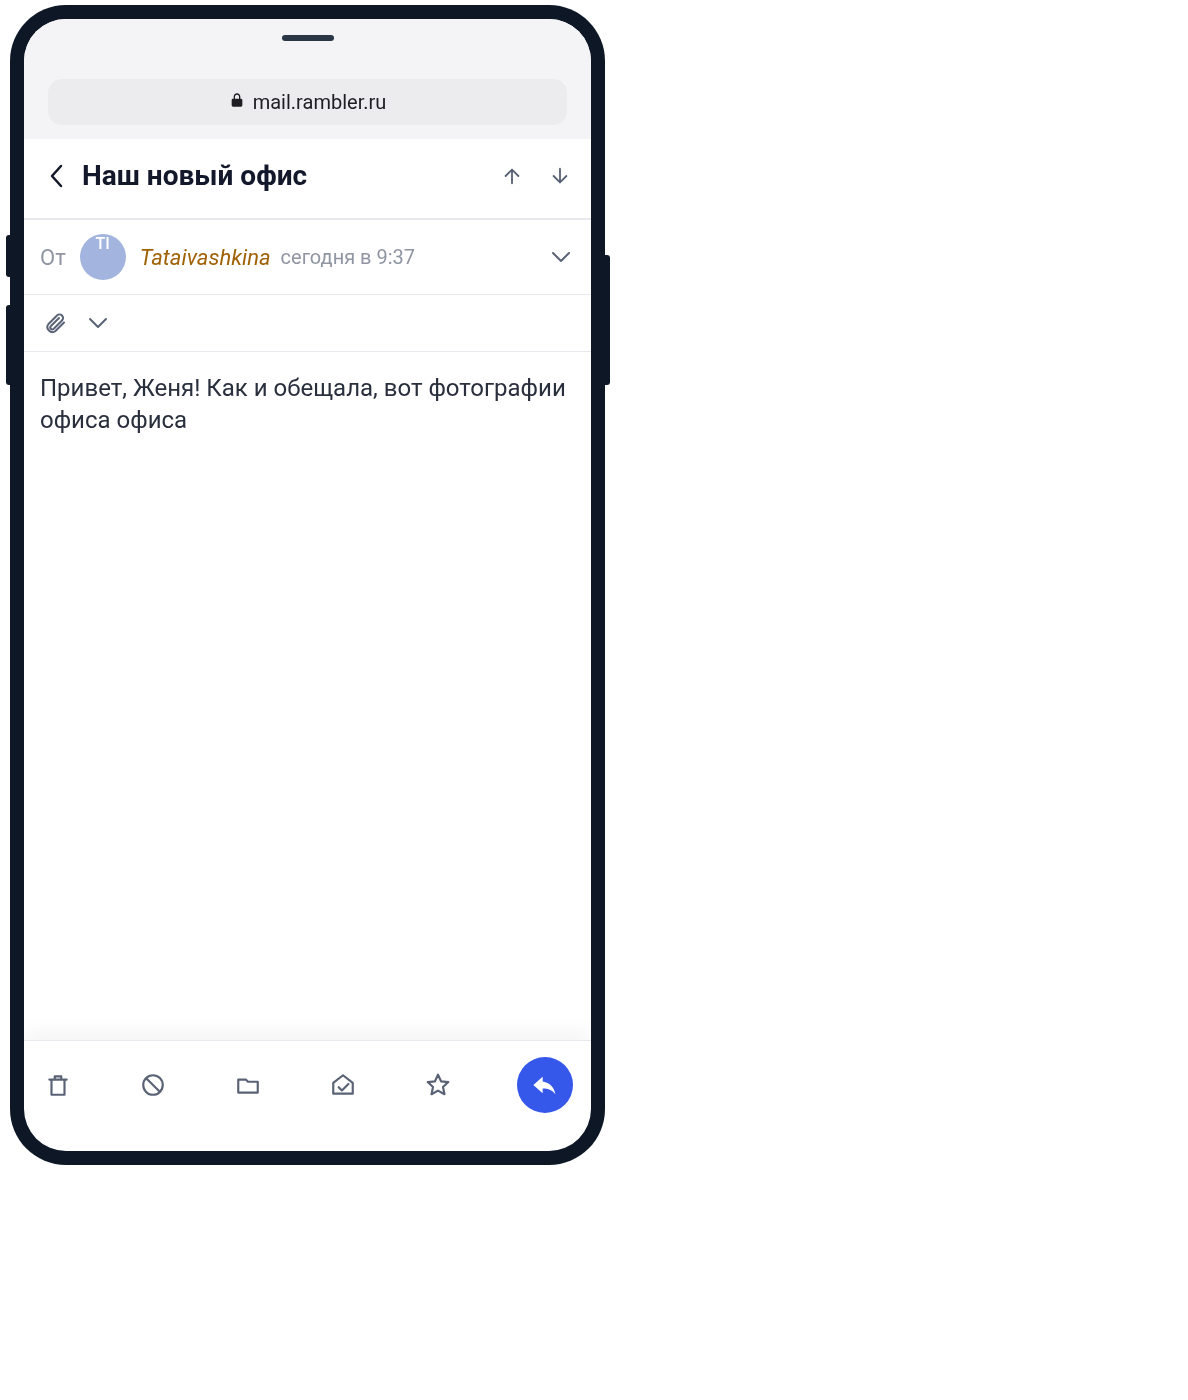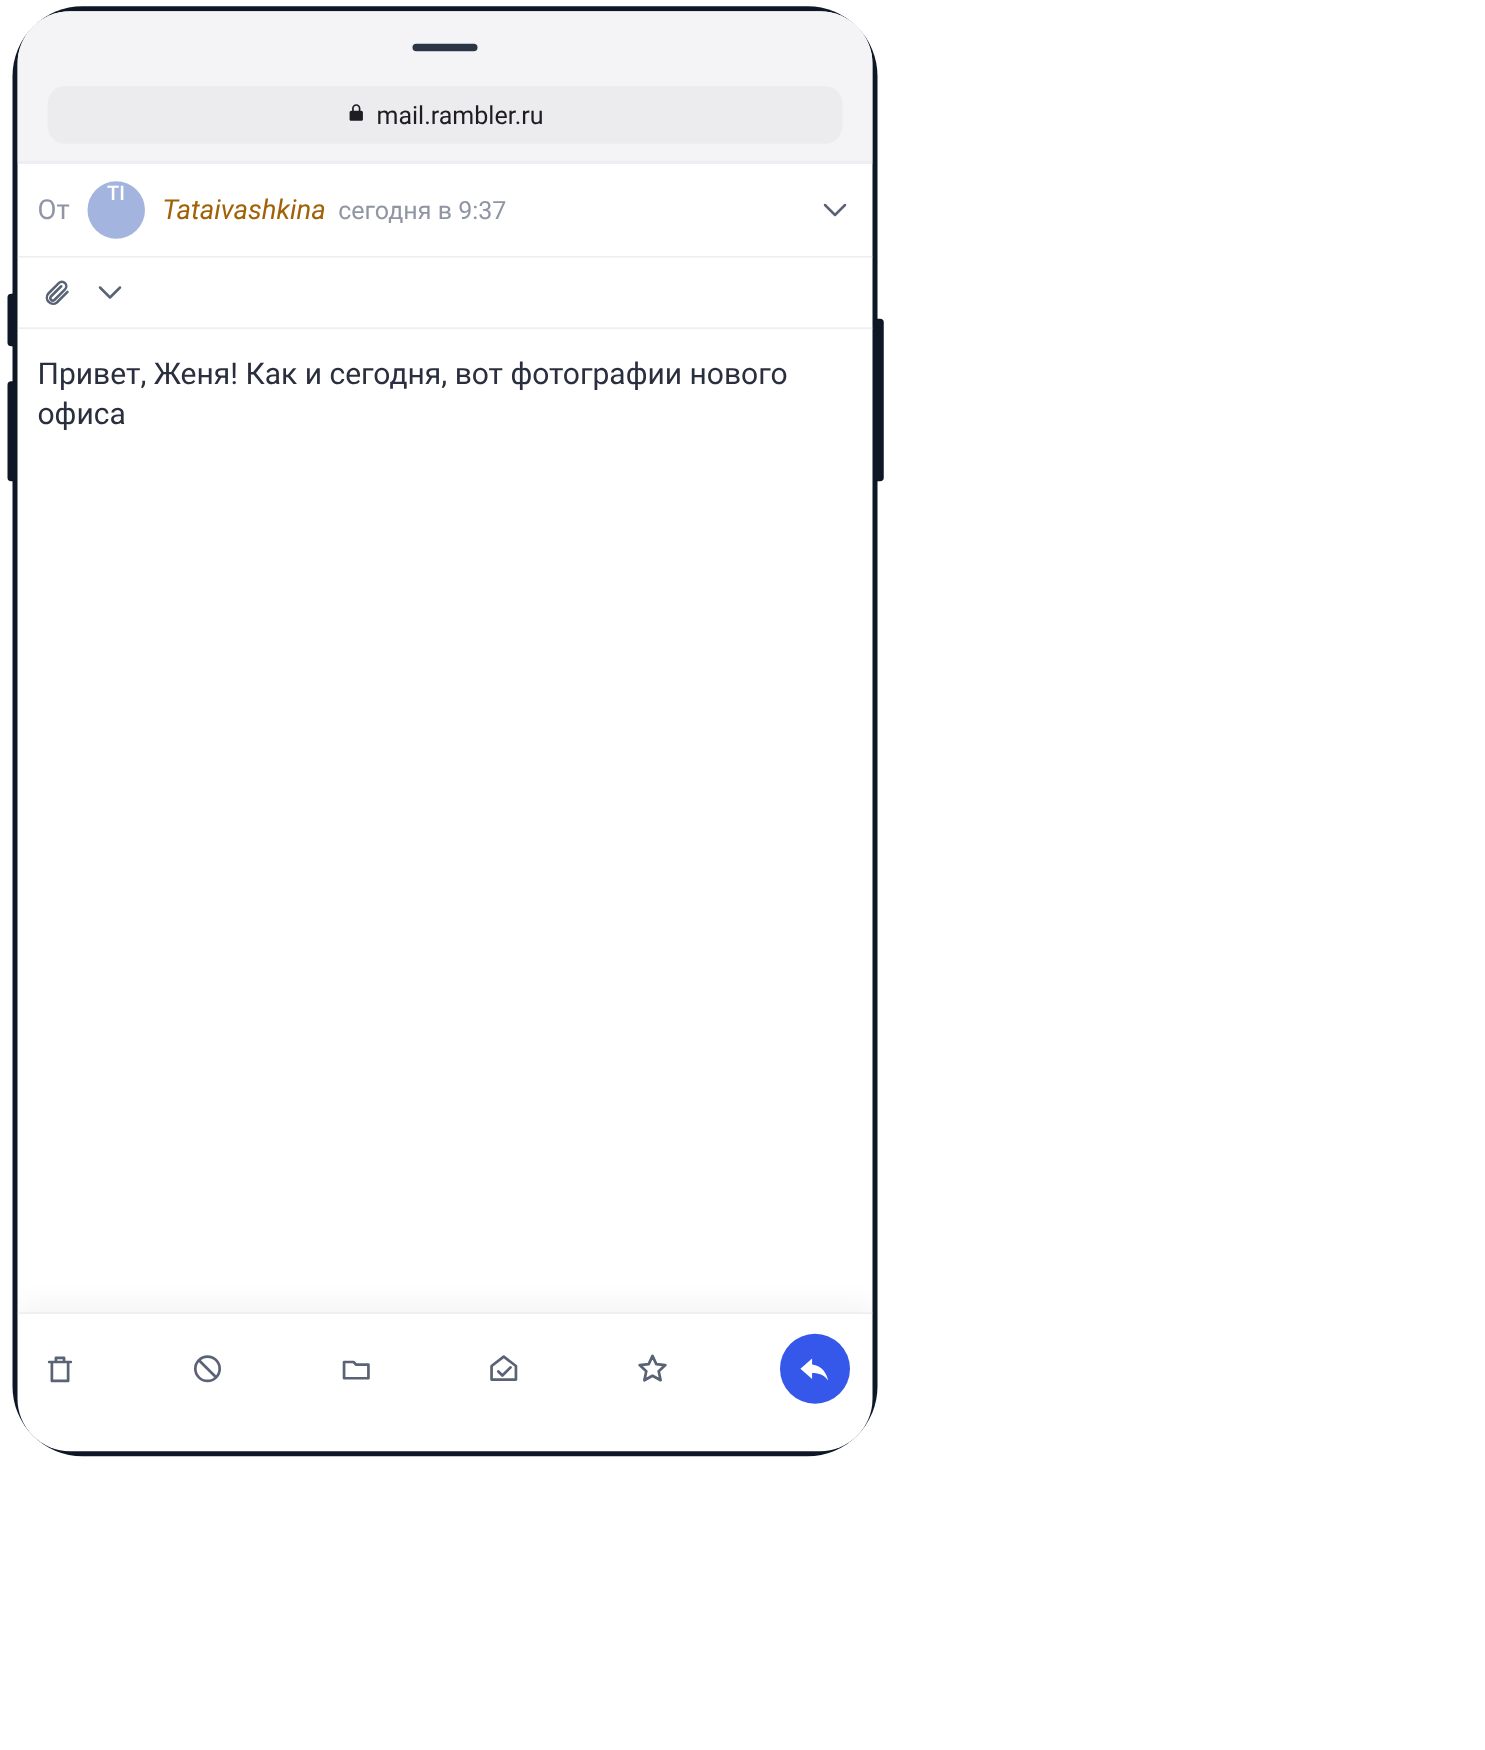--- a/index.html
+++ b/index.html
@@ -6,25 +6,25 @@
     body {
       font-family: -apple-system, BlinkMacSystemFont, "Segoe UI", Roboto, "Helvetica Neue", Arial, sans-serif;
       background: #fff;
       width: 1188px;
       height: 1400px;
     }
     .phone-frame {
       position: absolute;
       left: 10px;
       top: 5px;
-      width: 692px;
+      width: 595px;
       height: 1160px;
       background: #0d1726;
       border-radius: 56px;
-      padding: 4px;
+      padding: 14px;
     }
     .screen {
       width: 100%;
       height: 100%;
       background: #fff;
       border-radius: 42px;
       overflow: hidden;
       display: flex;
       flex-direction: column;
       position: relative;
@@ -232,20 +232,40 @@
       <div class="addressbar">
         <span>
           <svg viewBox="0 0 24 24">
               <path d="M18 10h-1V7c0-2.76-2.24-5-5-5S7 4.24 7 7v3H6c-1.1 0-2 .9-2 2v8c0 1.1.9 2 2 2h12c1.1 0 2-.9 2-2v-8c0-1.1-.9-2-2-2zm-9-3c0-1.66 1.34-3 3-3s3 1.34 3 3v3H9V7z"></path>
             </svg>
         </span>
         <span class="addressbar-text">mail.rambler.ru</span>
       </div>
     </div>
 
+    <div class="header">
+      <div class="back-arrow">
+        <svg width="14" height="24" viewBox="0 0 14 24" fill="none">
+            <path d="M12 2 L3 12 L12 22" stroke="#13182a" stroke-width="2.5" stroke-linecap="round" stroke-linejoin="round"></path>
+          </svg>
+      </div>
+      <div class="header-title">Наш новый офис</div>
+      <div class="nav-arrows">
+        <div class="nav-arrow">
+          <svg width="22" height="22" viewBox="0 0 24 24" fill="none">
+              <path d="M12 20 V5 M5 12 L12 5 L19 12" stroke="#5a6275" stroke-width="2" stroke-linecap="round" stroke-linejoin="round"></path>
+            </svg>
+        </div>
+        <div class="nav-arrow">
+          <svg width="22" height="22" viewBox="0 0 24 24" fill="none">
+              <path d="M12 4 V19 M5 12 L12 19 L19 12" stroke="#5a6275" stroke-width="2" stroke-linecap="round" stroke-linejoin="round"></path>
+            </svg>
+        </div>
+      </div>
+    </div>
 
     <div style="border-top:1px solid #e8e9ee;"></div>
 
     <div class="section">
       <span class="from-label">От</span>
       <div class="avatar">
         <span>TI</span>
       </div>
       <span class="sender-name">Tataivashkina</span>
       <span class="timestamp">сегодня в 9:37</span>
@@ -263,21 +283,21 @@
           </svg>
       </div>
       <div class="expand-icon">
         <svg width="20" height="12" viewBox="0 0 20 12" fill="none">
             <path d="M2 2 L10 10 L18 2" stroke="#5a6275" stroke-width="2" stroke-linecap="round" stroke-linejoin="round"></path>
           </svg>
       </div>
     </div>
 
     <div class="body-wrap">
-      <div class="body-text">Привет, Женя! Как и сегодня, вот фотографии нового офиса</div>
+      <div class="body-text">Привет, Женя! Как и обещала, вот фотографии офиса офиса</div>
     </div>
 
     <div class="bottom-bar">
       <div class="bottom-icon">
         <svg width="26" height="26" viewBox="0 0 24 24" fill="none">
             <path d="M4 7 H20 M9 7 V4 H15 V7 M6 7 V21 H18 V7" stroke="#5a6275" stroke-width="2" stroke-linecap="round" stroke-linejoin="round"></path>
           </svg>
       </div>
       <div class="bottom-icon">
         <svg width="26" height="26" viewBox="0 0 24 24" fill="none">

